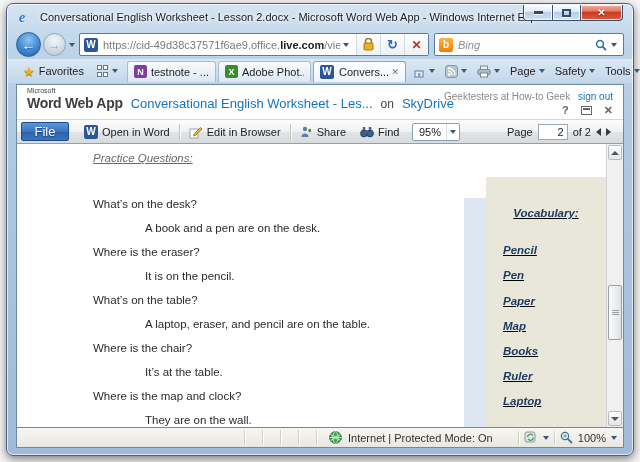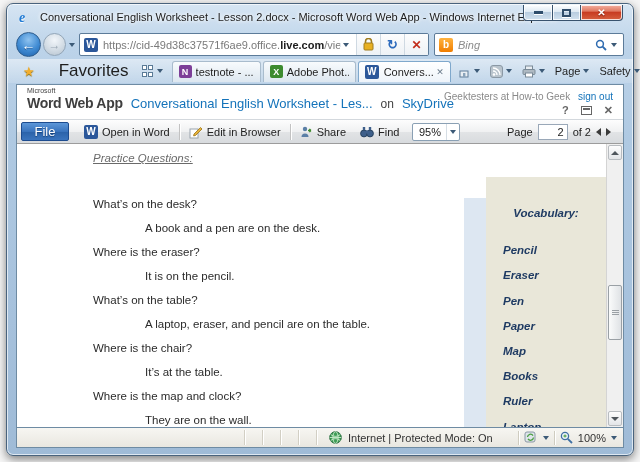--- a/index.html
+++ b/index.html
@@ -64,21 +64,21 @@
     background:linear-gradient(180deg,#ffb340,#f07d00); color:#fff; font-size:10px; font-weight:bold;
     display:flex; align-items:center; justify-content:center; margin-right:5px; }
   .search-text{ flex:1; font-size:11px; font-style:italic; color:#8c8c8c; }
   .mag-btn{ display:flex; align-items:center; gap:4px; padding:0 2px; }
 
   
   .commandbar{ position:absolute; left:0; top:55px; right:0; height:24px; display:flex;
     align-items:center; padding:0 8px; background:linear-gradient(180deg,rgba(255,255,255,.5),rgba(255,255,255,.15)); }
   .fav-btn{ display:flex; align-items:center; gap:4px; padding:0 8px; height:20px; }
   .star-glyph{ color:#f3ae2c; font-size:13px; text-shadow:0 1px 1px #8b6d14; }
-  .bar-label{ font-size:17px; color:#1e1e1e;margin-left:20px; }
+  .bar-label{ font-size:11px; color:#1e1e1e; }
   .quicktabs{ display:flex; align-items:center; gap:3px; padding:0 5px; height:20px; margin-right:4px; }
   .qt-grid{ width:12px; height:12px; display:grid; grid-template-columns:5px 5px; grid-gap:1px; }
   .qt-grid span{ width:5px; height:5px; border:1px solid #5a7astrong; border:1px solid #5a7a96; background:#fff; }
   .tab{ width:93px; height:21px; display:flex; align-items:center; padding:0 6px; margin-right:2px;
     border:1px solid #a9bccd; border-bottom:none; border-radius:3px 3px 0 0;
     background:linear-gradient(180deg,#f8fbfd,#dde7f0); font-size:11px; color:#1e1e1e; }
   .tab.active{ background:linear-gradient(180deg,#ffffff,#eef4fa); border-color:#7fa8cc; }
   .tab-label{ flex:1; white-space:nowrap; overflow:hidden; font-size:11px; color:#1e1e1e; }
   .tab-icon{ width:13px; height:13px; border-radius:2px; color:#fff; font-size:9px; font-weight:bold;
     display:flex; align-items:center; justify-content:center; margin-right:4px; flex:none; }
@@ -129,21 +129,21 @@
     border-right:5px solid #3a3a3a; }
   .tri-right{ width:0; height:0; border-top:4px solid transparent; border-bottom:4px solid transparent;
     border-left:5px solid #3a3a3a; }
 
   
   .viewport{ flex:1; position:relative; background:#fff; overflow:hidden; }
   .doc-line{ position:absolute; font-size:11.5px; color:#2b2b2b; white-space:nowrap; }
   .doc-heading{ position:absolute; left:76px; top:8px; font-size:11.5px; color:#6a6a6a;
     font-style:italic; text-decoration:underline; }
   .vocab-shadow{ position:absolute; left:447px; top:54px; bottom:0; width:24px; background:#dde7f2; }
-  .vocab-box{ position:absolute; left:469px; right:17px; top:33px; bottom:0; background:#e9e7d9; }
+  .vocab-box{ position:absolute; left:469px; right:17px; top:33px; bottom:0; background:#e9e7d9;text-decoration:underline; }
   .vocab-title{ margin-top:30px; text-align:center; font-size:11.5px; font-weight:bold; font-style:italic;
     color:#1f3b63; }
   .vocab-item{ height:25.2px; padding-left:17px; font-size:11.5px; font-style:italic; font-weight:600;
     color:#1f3b63; display:flex; align-items:flex-end; }
   .vocab-list{ margin-top:12px; }
 
   
   .scrollbar{ position:absolute; right:0; top:0; bottom:0; width:17px; background:#f0f0f0;
     border-left:1px solid #d4d4d4; }
   .sb-btn{ position:absolute; left:1px; right:1px; height:15px; border:1px solid #b8bcc0; border-radius:2px;
@@ -371,21 +371,20 @@
         <span class="tri-right"></span>
       </div>
     </div>
 
     <div class="viewport">
       <div class="vocab-shadow"></div>
       <div class="vocab-box">
         <div class="vocab-title">Vocabulary:</div>
         <div class="vocab-list">
           <div class="vocab-item">Pencil</div>
-          <div class="vocab-item">Eraser</div>
           <div class="vocab-item">Pen</div>
           <div class="vocab-item">Paper</div>
           <div class="vocab-item">Map</div>
           <div class="vocab-item">Books</div>
           <div class="vocab-item">Ruler</div>
           <div class="vocab-item">Laptop</div>
         </div>
       </div>
 
       <div class="doc-heading">Practice Questions:</div>

